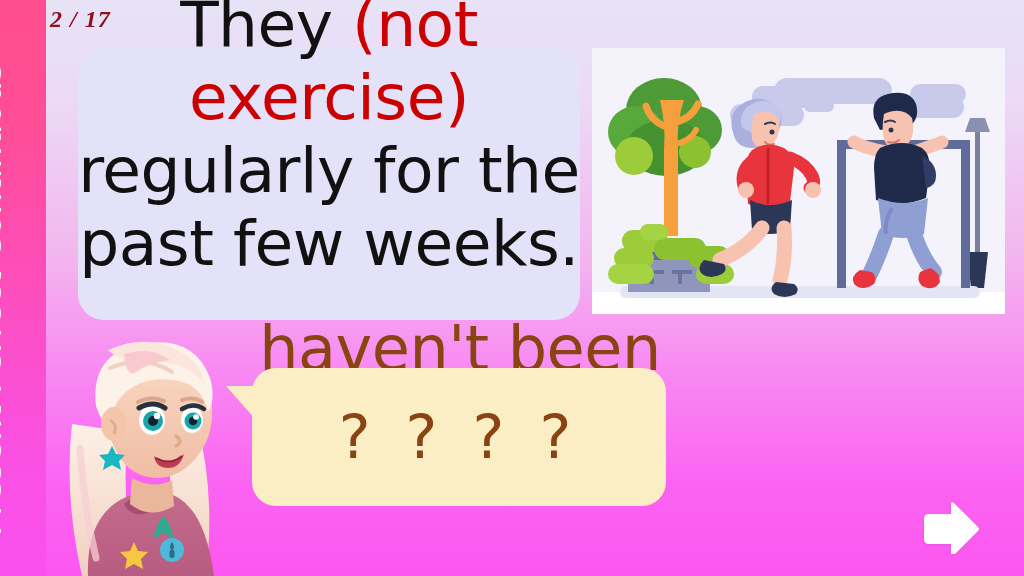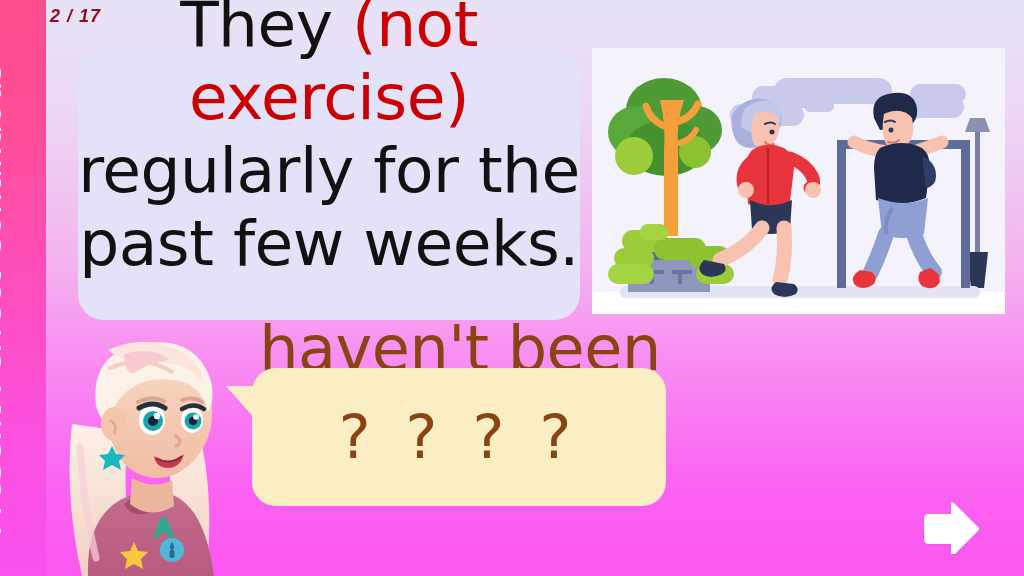--- a/index.html
+++ b/index.html
@@ -26,23 +26,23 @@
     letter-spacing:.5px;
     text-align:left;
     width:700px;
     bottom:40px; left:6px;
     transform:rotate(-90deg); transform-origin:left bottom;
   }
 
   
   #counter{
     position:absolute; top:6px; left:50px;
-    font-family:Liberation Sans, sans-serif;
+    font-family:Liberation Serif, serif;
     font-style:italic; font-weight:700;
-    font-size:18px; color:#8e1020; letter-spacing:1px;
+    font-size:24px; color:#8e1020; letter-spacing:1px;
     z-index:40;
   }
 
   
   #prompt-panel{
     position:absolute; left:78px; top:48px; width:502px; height:272px;
     background:#e4e2f8; border-radius:26px;
   }
   #prompt-text{
     position:absolute; left:78px; top:-12px; width:502px;

